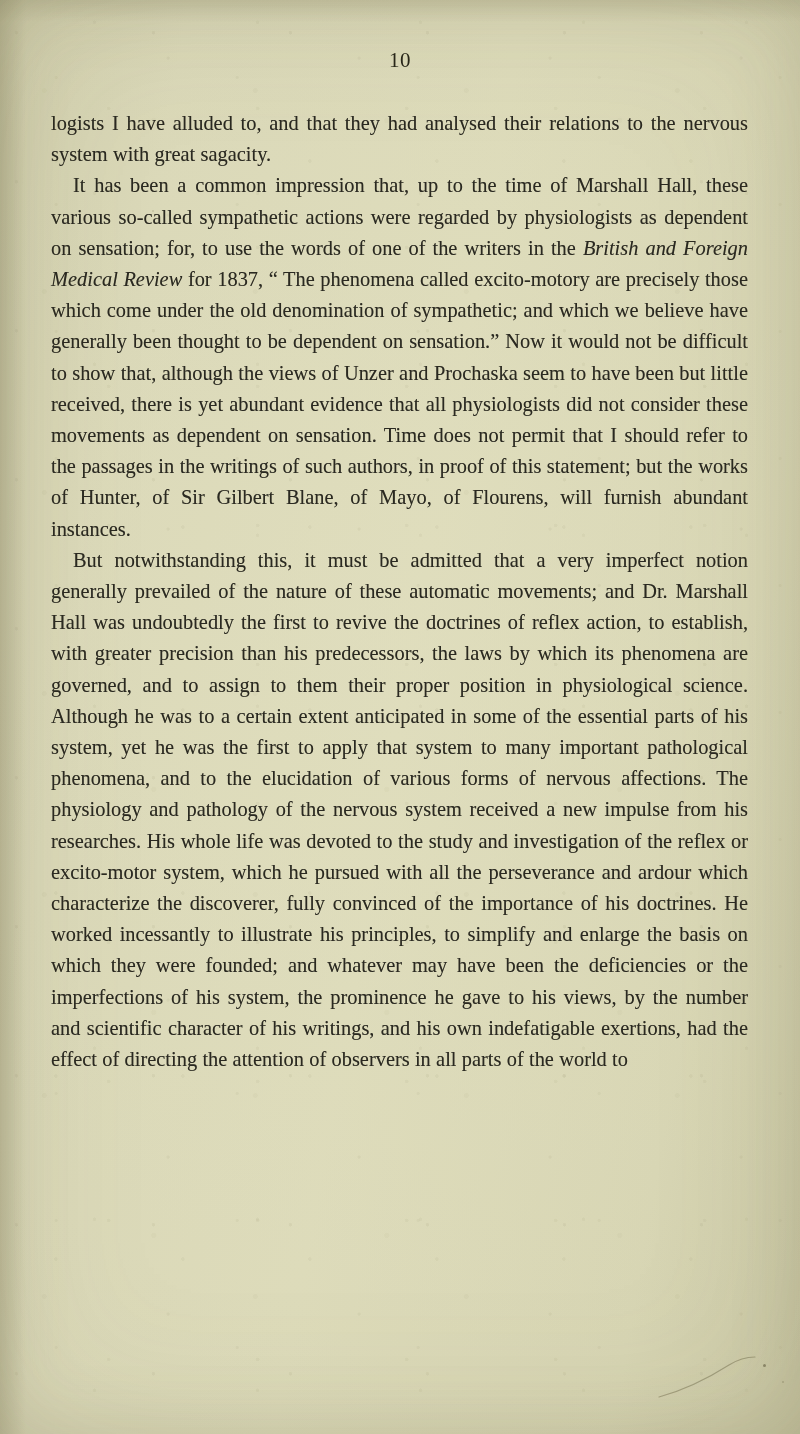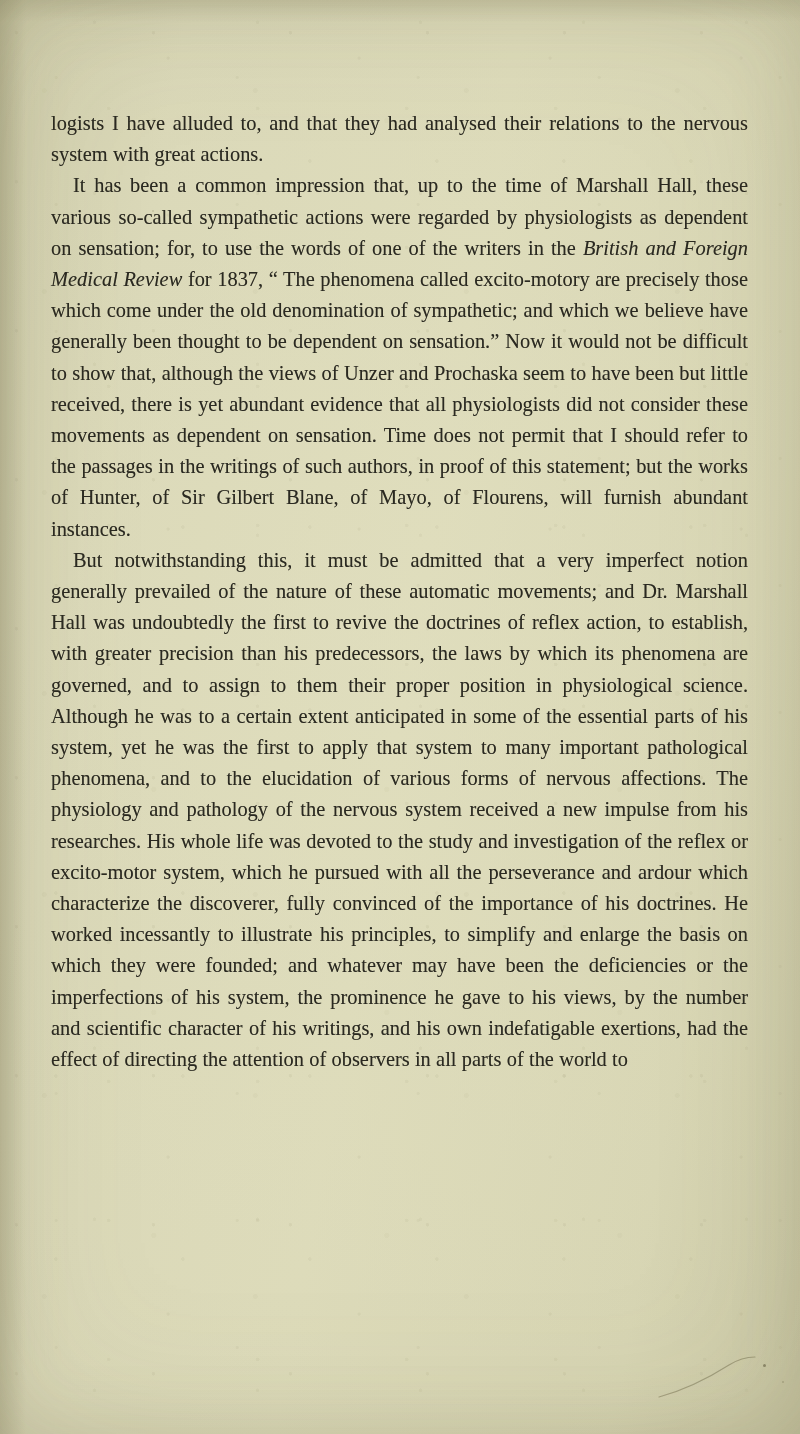--- a/index.html
+++ b/index.html
@@ -110,23 +110,24 @@
     pointer-events: none;
   }
 </style>
 </head>
 <body>
 
 <div class="page">
 
   <div class="grain"></div>
 
+  <div class="folio">10</div>
 
   <div class="textblock">
-    <p class="para"><span>logists I have alluded to, and that they had analysed their relations to the nervous system with great actions.</span></p>
+    <p class="para"><span>logists I have alluded to, and that they had analysed their relations to the nervous system with great sagacity.</span></p>
     <p class="para indent"><span>It has been a common impression that, up to the time of Marshall Hall, these various so-called sympathetic actions were regarded by physiologists as dependent on sensation; for, to use the words of one of the writers in the </span><i>British and Foreign Medical Review</i><span> for 1837, “ The phenomena called excito-motory are precisely those which come under the old denomination of sympathetic; and which we believe have generally been thought to be dependent on sensation.” Now it would not be difficult to show that, although the views of Unzer and Prochaska seem to have been but little received, there is yet abundant evidence that all physiologists did not consider these movements as dependent on sensation. Time does not permit that I should refer to the passages in the writings of such authors, in proof of this statement; but the works of Hunter, of Sir Gilbert Blane, of Mayo, of Flourens, will furnish abundant instances.</span></p>
     <p class="para indent"><span>But notwithstanding this, it must be admitted that a very imperfect notion generally prevailed of the nature of these automatic movements; and Dr. Marshall Hall was undoubtedly the first to revive the doctrines of reflex action, to establish, with greater precision than his predecessors, the laws by which its phenomena are governed, and to assign to them their proper position in physiological science. Although he was to a certain extent anticipated in some of the essential parts of his system, yet he was the first to apply that system to many important pathological phenomena, and to the elucidation of various forms of nervous affections. The physiology and pathology of the nervous system received a new impulse from his researches. His whole life was devoted to the study and investigation of the reflex or excito-motor system, which he pursued with all the perseverance and ardour which characterize the discoverer, fully convinced of the importance of his doctrines. He worked incessantly to illustrate his principles, to simplify and enlarge the basis on which they were founded; and whatever may have been the deficiencies or the imperfections of his system, the prominence he gave to his views, by the number and scientific character of his writings, and his own indefatigable exertions, had the effect of directing the attention of observers in all parts of the world to</span></p>
   </div>
 
   <svg class="flourish" viewBox="0 0 110 46" xmlns="http://www.w3.org/2000/svg">
     <path d="M4 42 C 26 36, 52 24, 74 10 C 82 5, 90 2, 100 2" fill="none" stroke="#5d5738" stroke-width="1.2" stroke-linecap="round"></path>
   </svg>
 
   <div class="speck" style="left:763px; top:1364px; width:3px; height:3px;"></div>
   <div class="speck" style="left:782px; top:1381px; width:2px; height:2px; opacity:.5;"></div>

